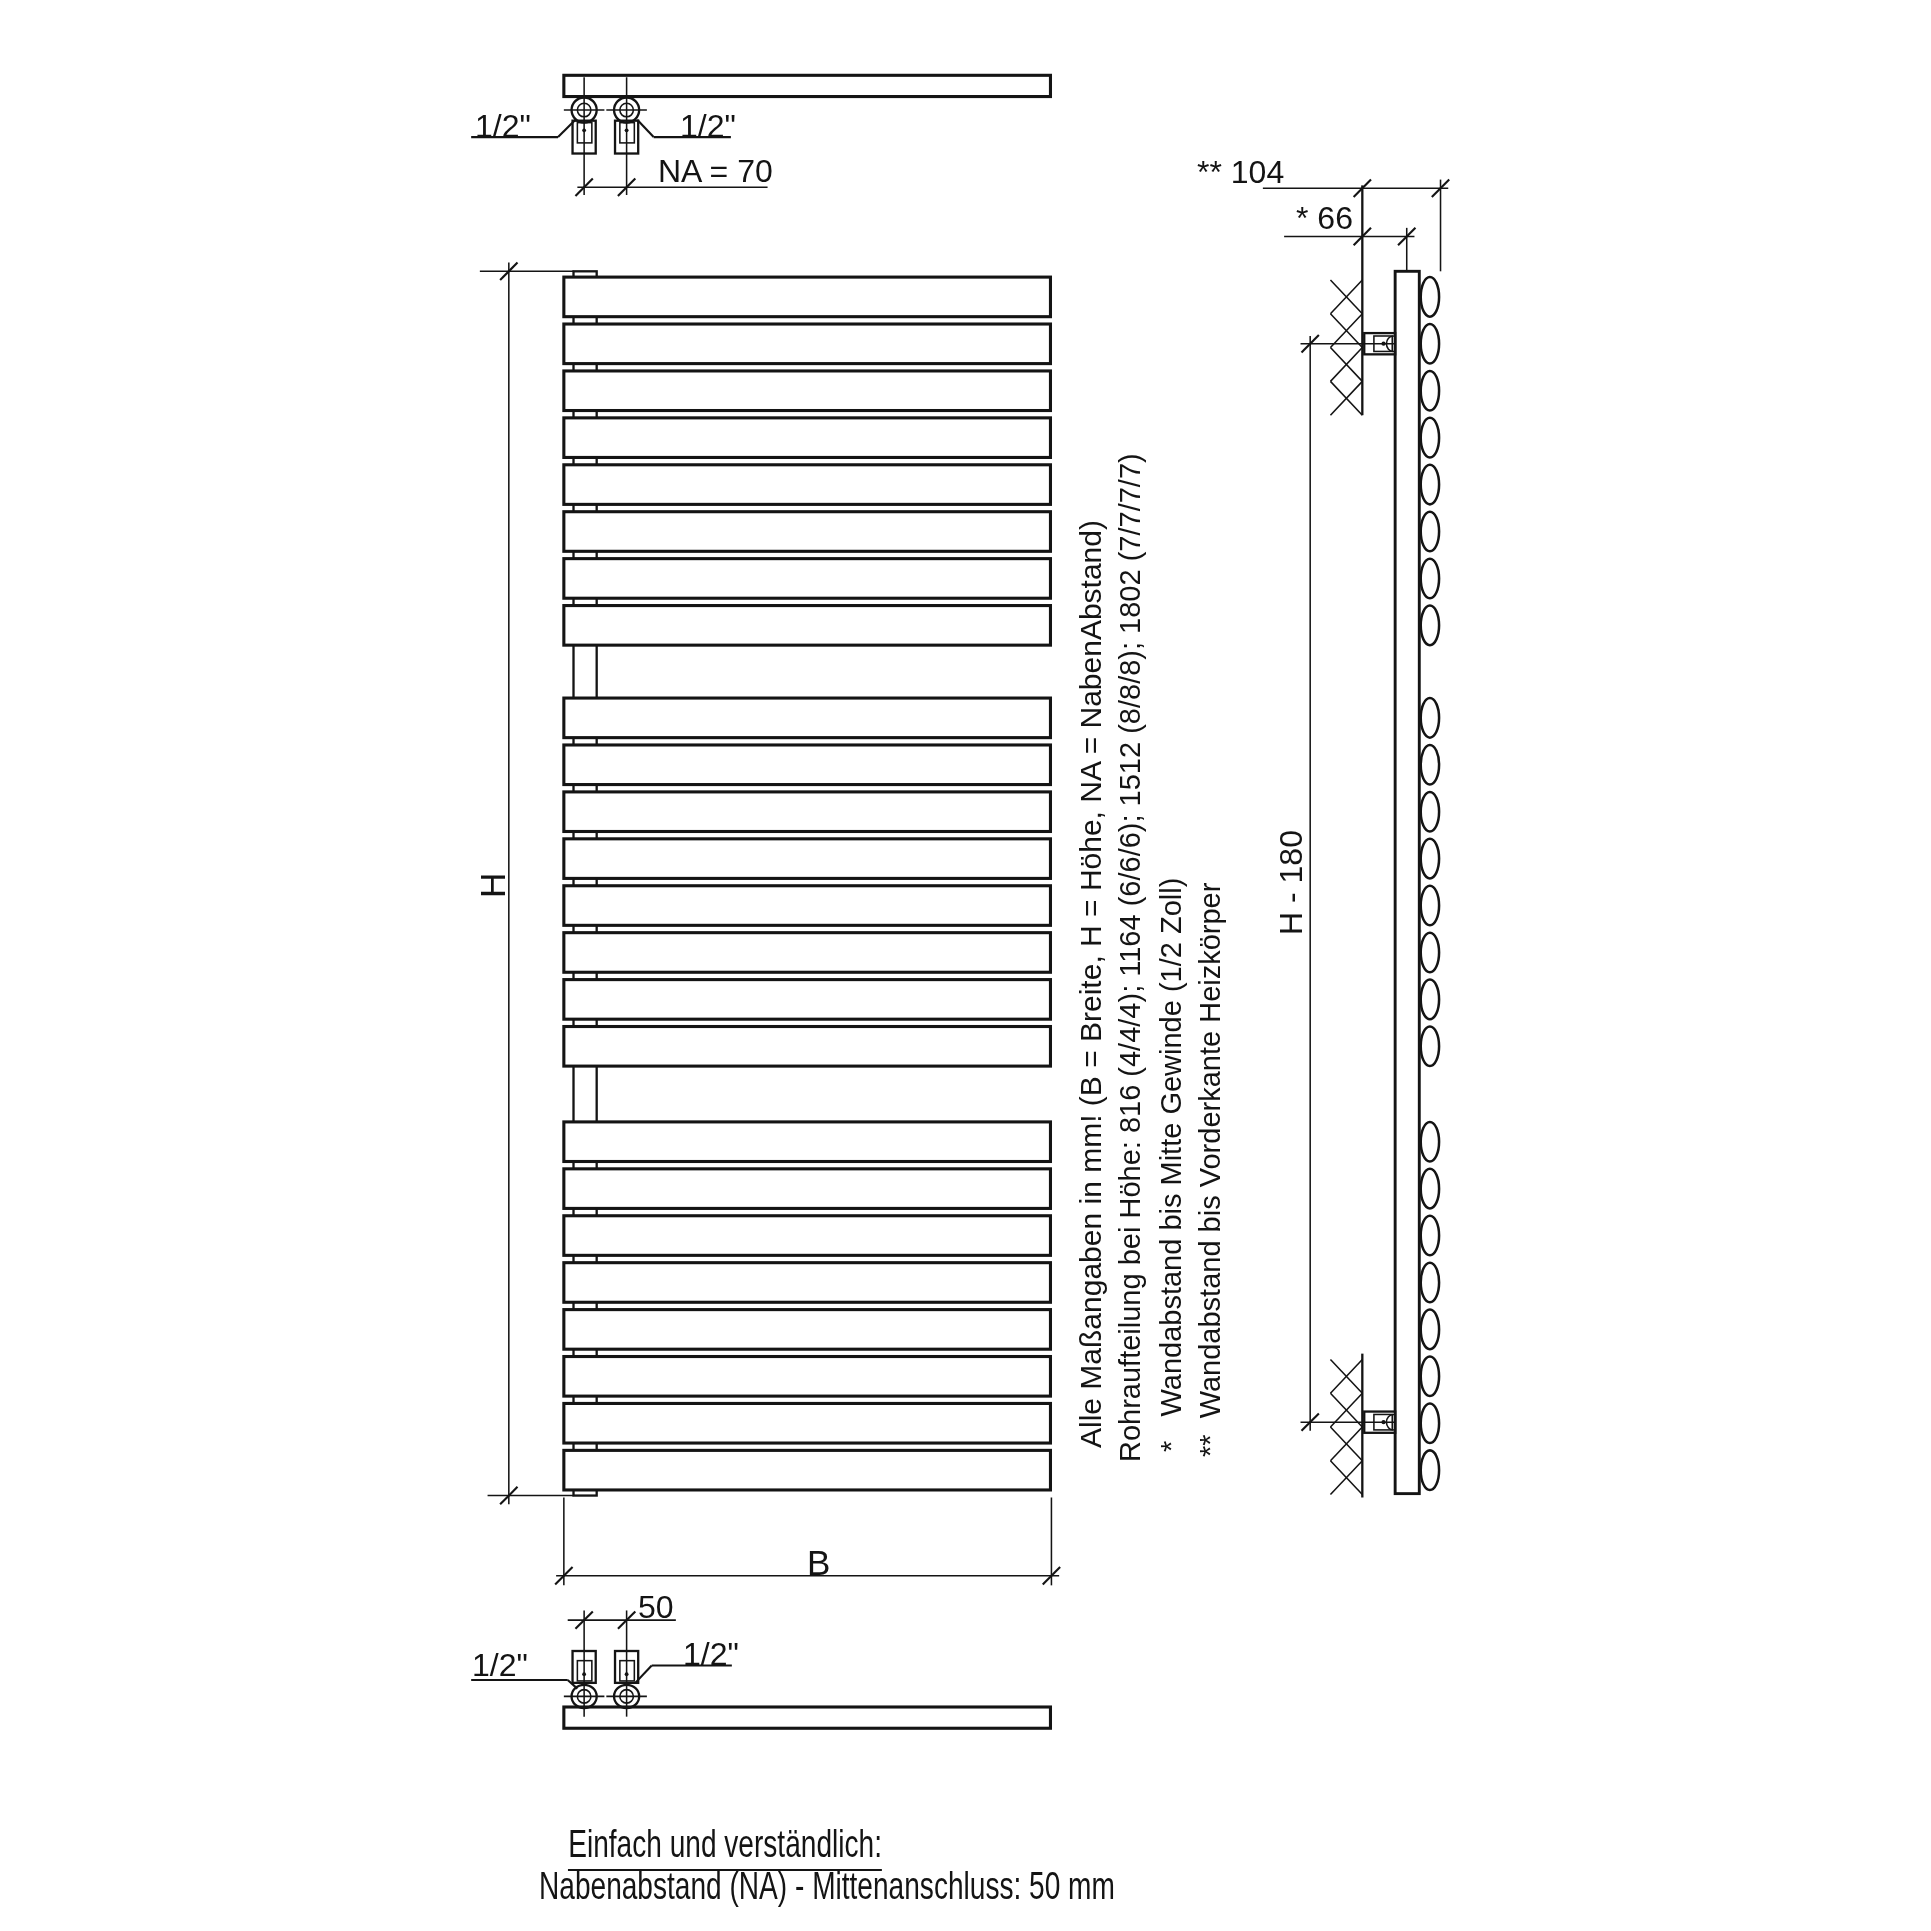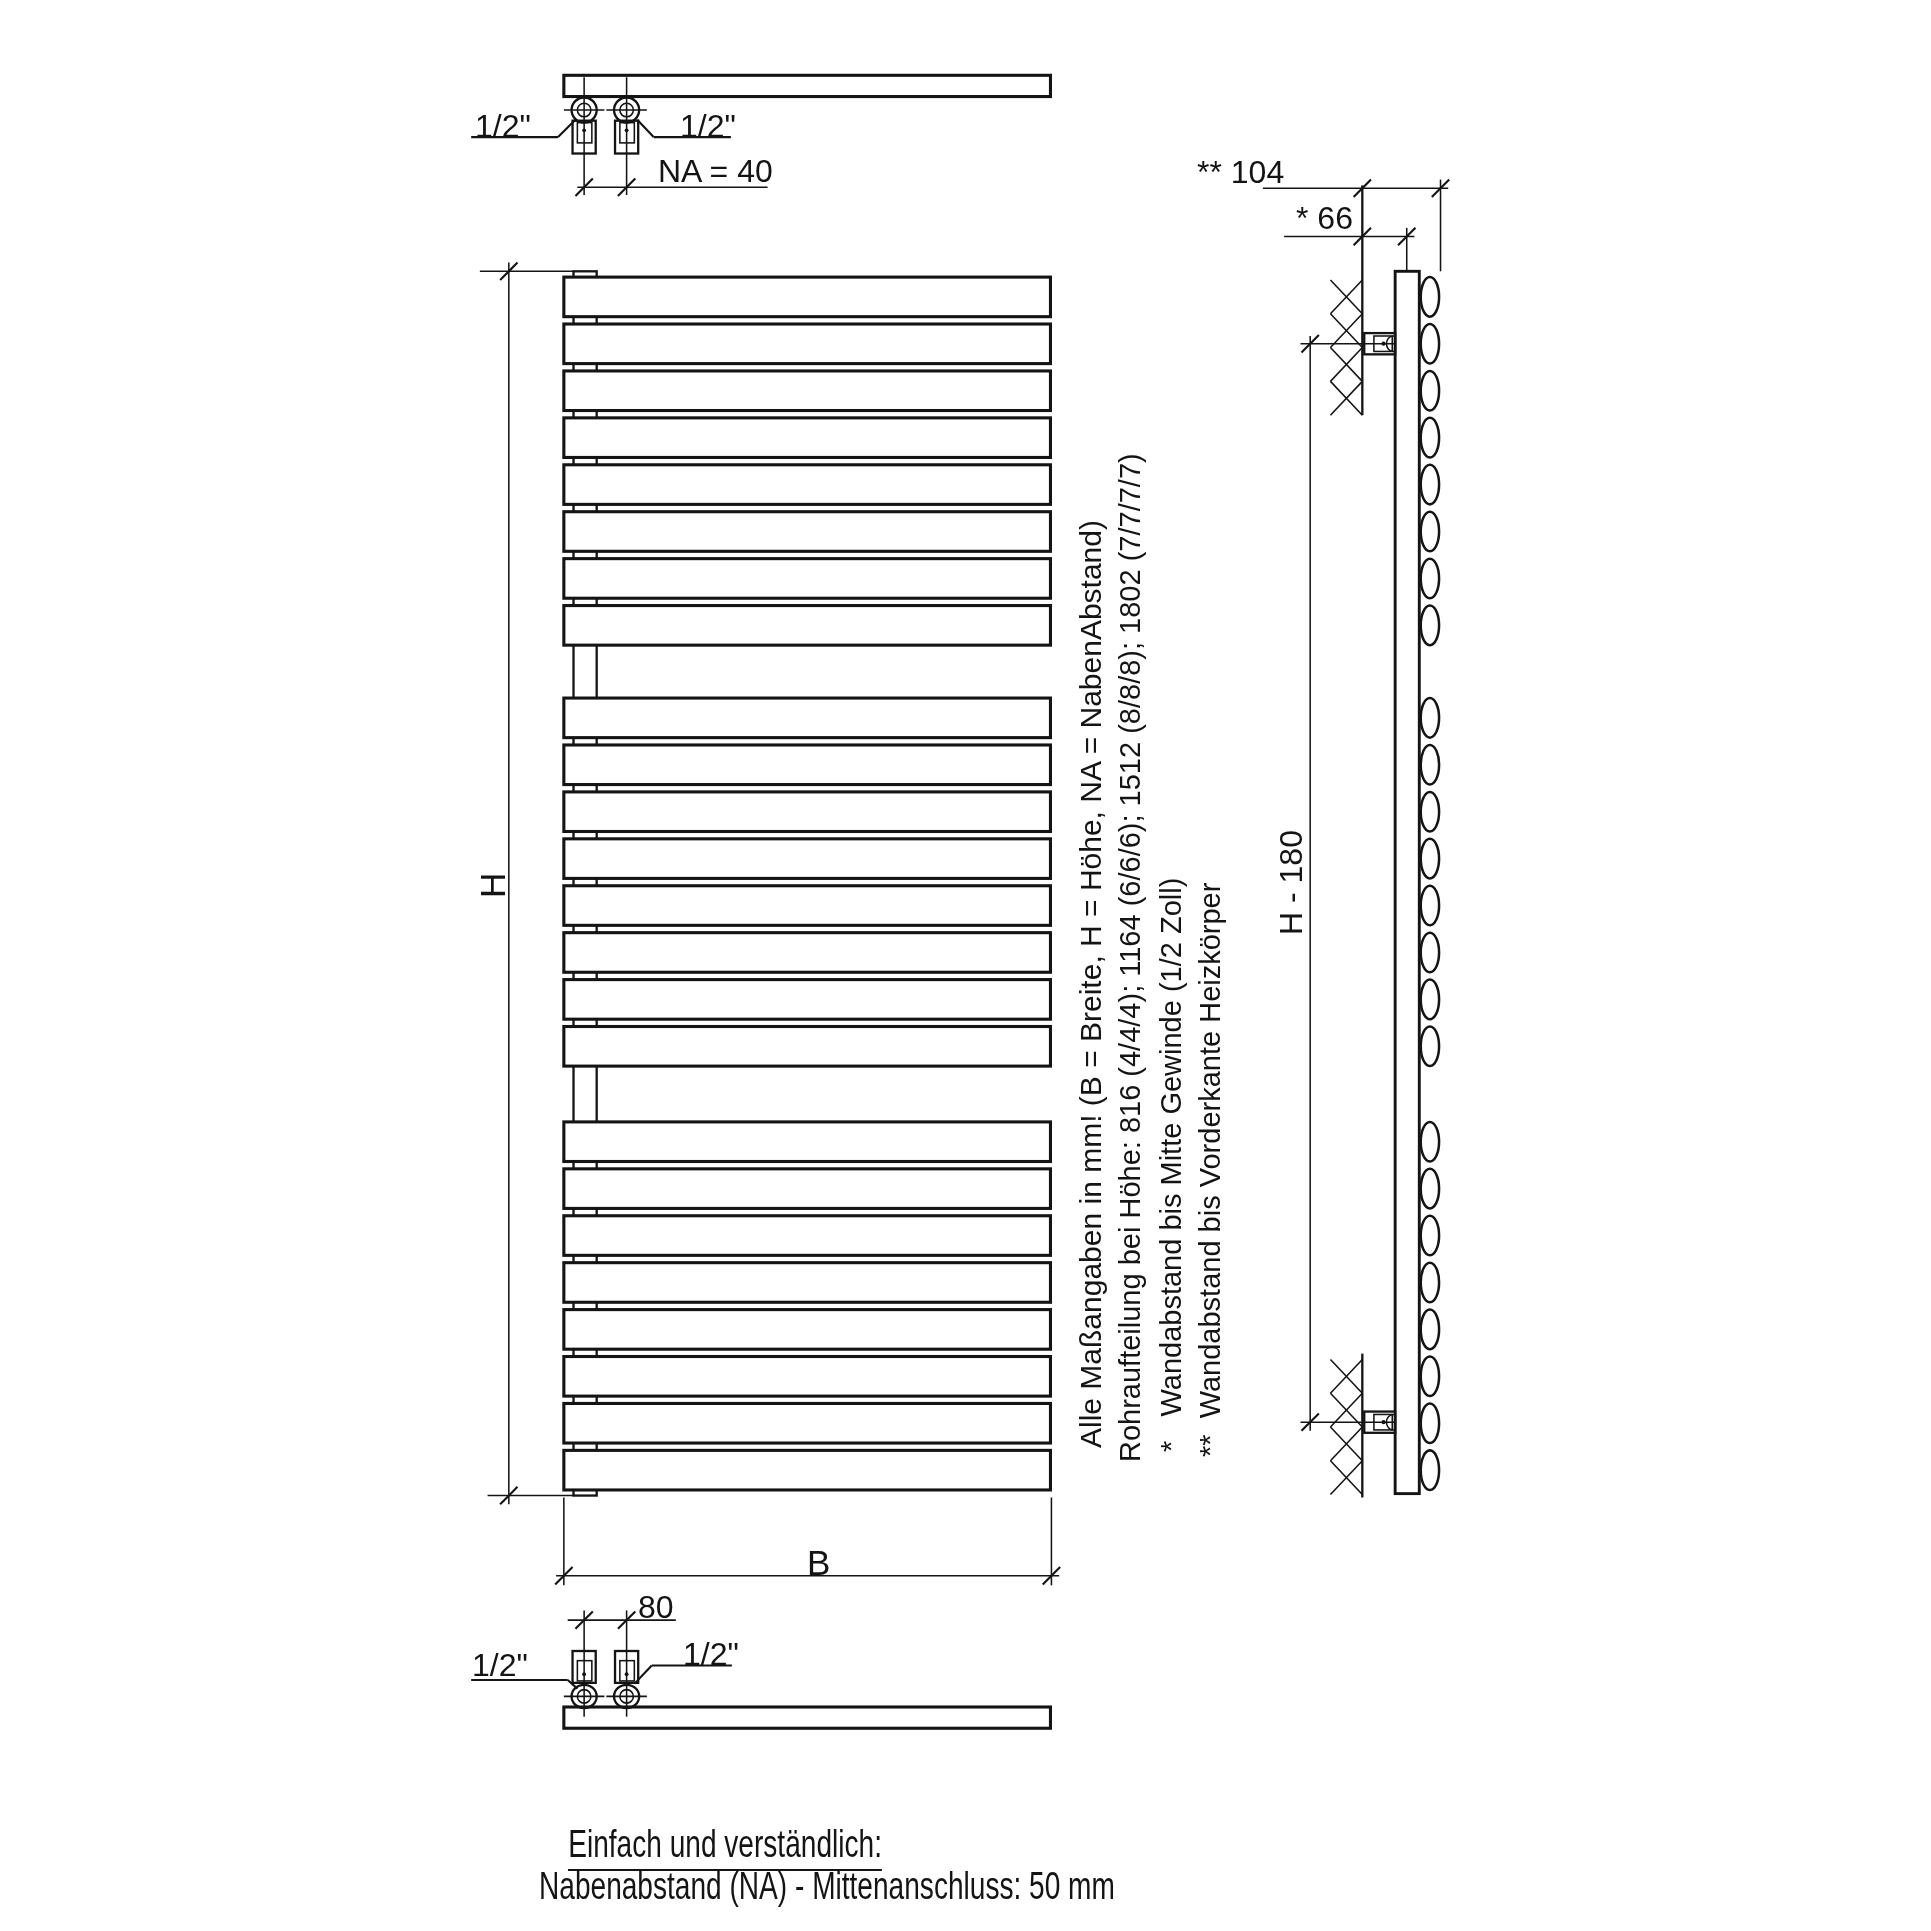--- a/index.html
+++ b/index.html
@@ -174,30 +174,30 @@
         <line x1="1347" y1="356" x2="1444" y2="356" stroke-width="1.6"></line>
         <line x1="1348" y1="365" x2="1366" y2="347" stroke-width="2.2"></line>
         <line x1="1347" y1="1473" x2="1444" y2="1473" stroke-width="1.6"></line>
         <line x1="1348" y1="1482" x2="1366" y2="1464" stroke-width="2.2"></line>
         <line x1="1357" y1="348" x2="1357" y2="1482" stroke-width="1.6"></line>
       </g>
     </svg>
 
   <div class="lbl fs-dim" style="left:475px;top:108px">1/2"</div>
   <div class="lbl fs-dim" style="left:680px;top:108px">1/2"</div>
-  <div class="lbl fs-dim" style="left:658px;top:153px">NA = 40</div>
+  <div class="lbl fs-dim" style="left:658px;top:153px">NA = 70</div>
 
   <div class="lbl fs-dim" style="left:1197px;top:154px">** 104</div>
   <div class="lbl fs-dim" style="left:1296px;top:200px">* 66</div>
 
   <div class="lbl fs-big rot" style="left:473px;top:898px">H</div>
   <div class="lbl fs-big" style="left:807px;top:1543px">B</div>
   <div class="lbl fs-dim rot" style="left:1273px;top:935px">H - 180</div>
 
-  <div class="lbl fs-dim" style="left:638px;top:1589px">80</div>
+  <div class="lbl fs-dim" style="left:638px;top:1589px">50</div>
   <div class="lbl fs-dim" style="left:472px;top:1647px">1/2"</div>
   <div class="lbl fs-dim" style="left:683px;top:1636px">1/2"</div>
 
   <div class="lbl note-first rot" style="left:1074px;top:1448px">Alle Maßangaben in mm! (B = Breite, H = Höhe, NA = NabenAbstand)</div>
   <div class="lbl note rot" style="left:1114px;top:1462px">Rohraufteilung bei Höhe: 816 (4/4/4); 1164 (6/6/6); 1512 (8/8/8); 1802 (7/7/7/7)</div>
   <div class="lbl note rot" style="left:1155px;top:1452px">*   Wandabstand bis Mitte Gewinde (1/2 Zoll)</div>
   <div class="lbl note rot" style="left:1194px;top:1457px">**  Wandabstand bis Vorderkante Heizkörper</div>
 
   <div class="lbl footer" style="left:537px;top:1777px">
     <span class="footer-title">Einfach und verständlich:</span>

